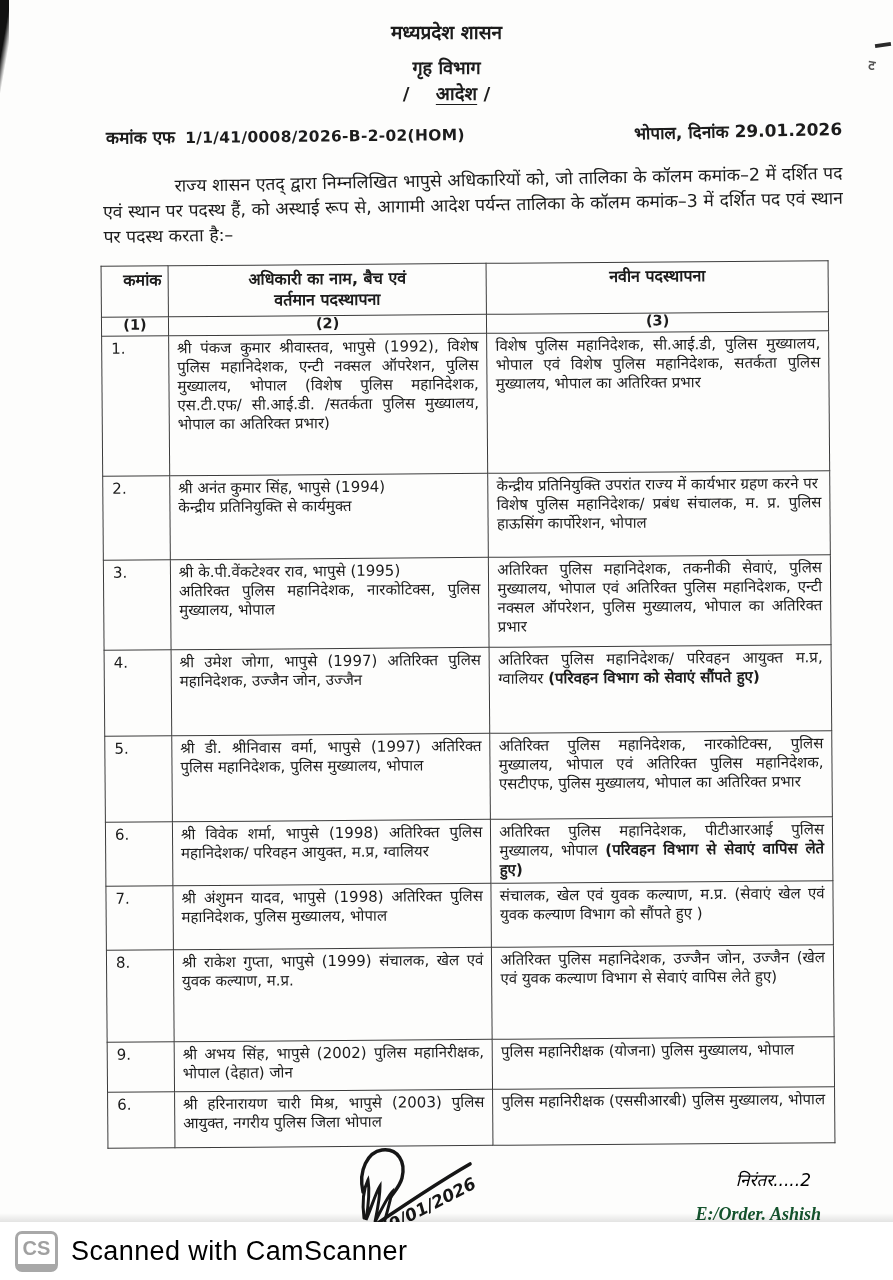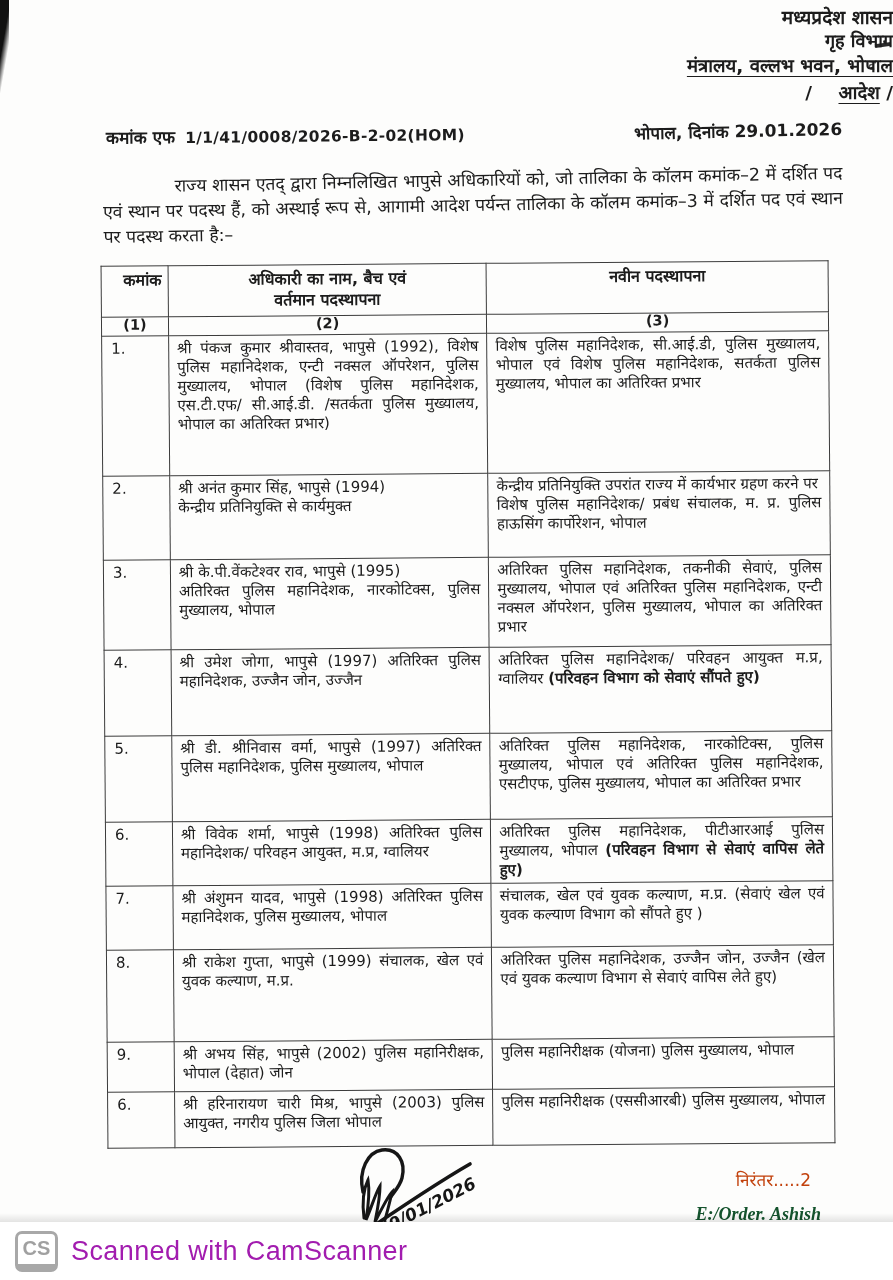--- a/index.html
+++ b/index.html
@@ -9,23 +9,23 @@
     font-family:"DejaVu Sans", sans-serif; color:#1c1c1c;
   }
   
   .edge-topleft{position:absolute;left:0;top:0;width:9px;height:104px;
     background:linear-gradient(100deg,#111 38%,transparent 62%);}
   .mark-right-dash{position:absolute;right:2px;top:43px;width:16px;height:4px;background:#2a2a2a;transform:rotate(-8deg);}
   .mark-right-z{position:absolute;right:14px;top:56px;width:10px;height:14px;color:#555;font-size:13px;font-weight:bold;transform:rotate(10deg);}
   .bottom-shadow{position:absolute;left:0;right:0;bottom:58px;height:9px;
     background:linear-gradient(to bottom,rgba(0,0,0,0),rgba(0,0,0,0.10));}
   
-  .doc-header{position:absolute;top:5px;left:0;width:100%;text-align:right;line-height:1.28;}
+  .doc-header{position:absolute;top:20px;left:0;width:100%;text-align:center;line-height:1.28;}
   .doc-header .l1{font-size:19px;font-weight:bold;}
-  .doc-header .l2{font-size:18px;font-weight:bold;margin-top:0;}
+  .doc-header .l2{font-size:18px;font-weight:bold;margin-top:12px;}
   .doc-header .l3{font-size:18.5px;font-weight:bold;margin-top:2px;text-decoration:underline;text-underline-offset:4px;}
   .doc-header .l4{font-size:18.5px;font-weight:bold;margin-top:3px;}
   .doc-header .l4 .u{text-decoration:underline;text-underline-offset:4px;margin-left:20px;}
   
   .ref-line{position:absolute;top:122px;left:106px;width:736px;display:flex;
     justify-content:space-between;align-items:baseline;transform:rotate(-0.6deg);}
   .ref-left{font-size:17px;font-weight:bold;}
   .ref-left .num{font-size:15.5px;letter-spacing:0.3px;margin-left:10px;}
   .ref-right{font-size:17px;font-weight:bold;transform:rotate(-0.7deg);}
   
@@ -48,44 +48,43 @@
   tbody tr:nth-child(5){height:86px;}
   tbody tr:nth-child(6){height:64px;}
   tbody tr:nth-child(7){height:64px;}
   tbody tr:nth-child(8){height:92px;}
   tbody tr:nth-child(9){height:50px;}
   tbody tr:nth-child(10){height:56px;}
   tbody b{font-weight:bold;}
   
   .signature{position:absolute;left:330px;top:1140px;width:180px;height:115px;}
   
-  .continuation{position:absolute;top:1168px;right:82px;font-size:17px;color:#c2410c;}
+  .continuation{position:absolute;top:1168px;right:82px;font-size:17px;color:#000000;font-style:italic;}
   .file-ref{position:absolute;top:1204px;right:72px;
     font-family:"Liberation Serif", serif;font-style:italic;font-weight:bold;font-size:18px;color:#14532d;}
   
   .scan-footer{position:absolute;left:0;right:0;bottom:0;height:58px;background:#ffffff;
     display:flex;align-items:center;gap:13px;padding-left:15px;}
   .cs-logo{width:37px;height:30px;border:3px solid #a8a8a8;border-bottom:8px solid #a8a8a8;
     border-radius:7px;display:flex;align-items:center;justify-content:center;
     color:#a0a0a0;font-weight:bold;font-size:20px;font-family:"Liberation Sans",sans-serif;}
-  .cs-text{color:#a21caf;font-size:27px;font-family:"Liberation Sans",sans-serif;letter-spacing:0.4px;}
+  .cs-text{color:#000000;font-size:27px;font-family:"Liberation Sans",sans-serif;letter-spacing:0.4px;}
 </style>
 </head>
 <body>
 
 <div class="page">
 
   <div class="edge-topleft"></div>
   <div class="mark-right-dash"></div>
   <div class="mark-right-z">ट</div>
 
   <div class="doc-header">
     <div class="l1">मध्यप्रदेश शासन</div>
     <div class="l2">गृह विभाग</div>
-    <div class="l3">मंत्रालय, वल्लभ भवन, भोपाल</div>
     <div class="l4"><span>/ </span><span class="u">आदेश</span><span> /</span></div>
   </div>
 
   <div class="ref-line">
     <div class="ref-left">
       <span>कमांक एफ</span><span class="num">1/1/41/0008/2026-B-2-02(HOM)</span>
     </div>
     <div class="ref-right">भोपाल, दिनांक 29.01.2026</div>
   </div>
 

